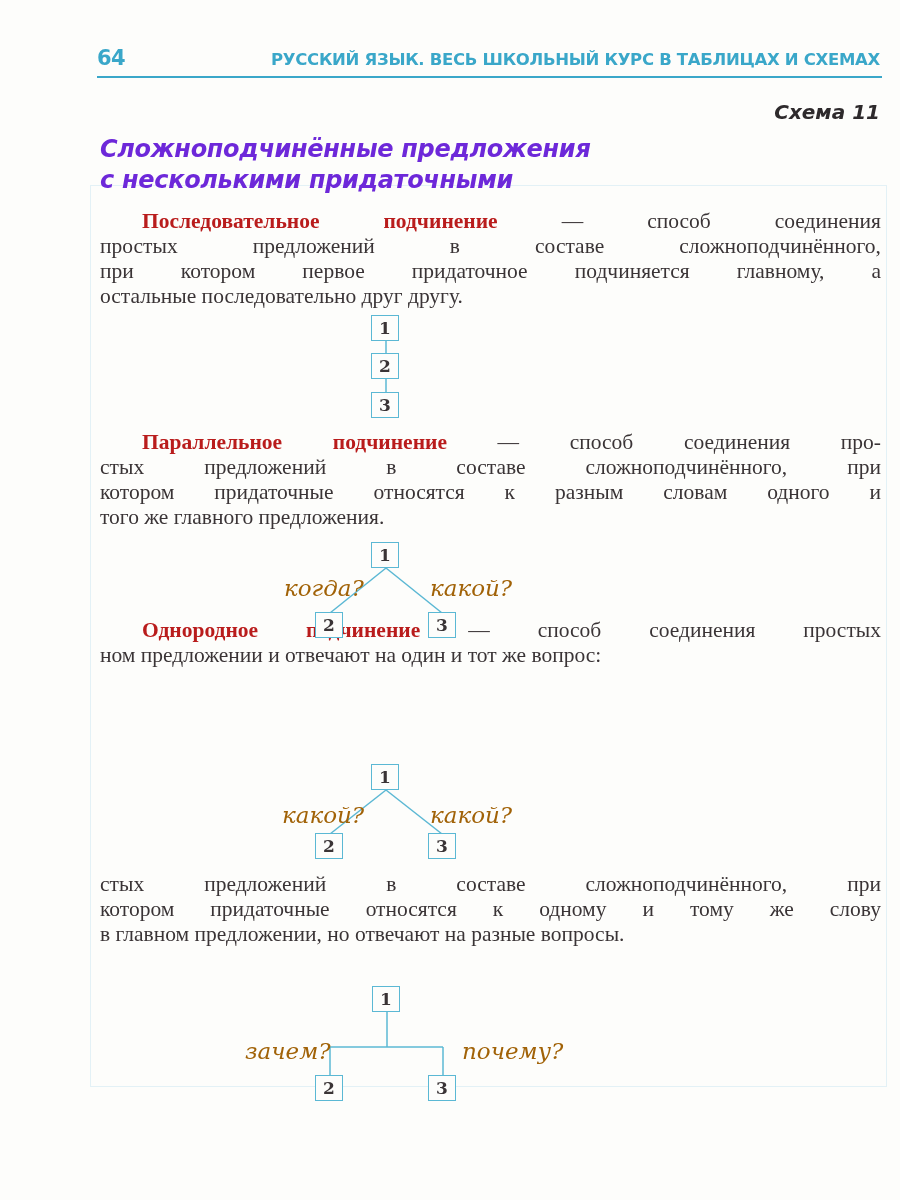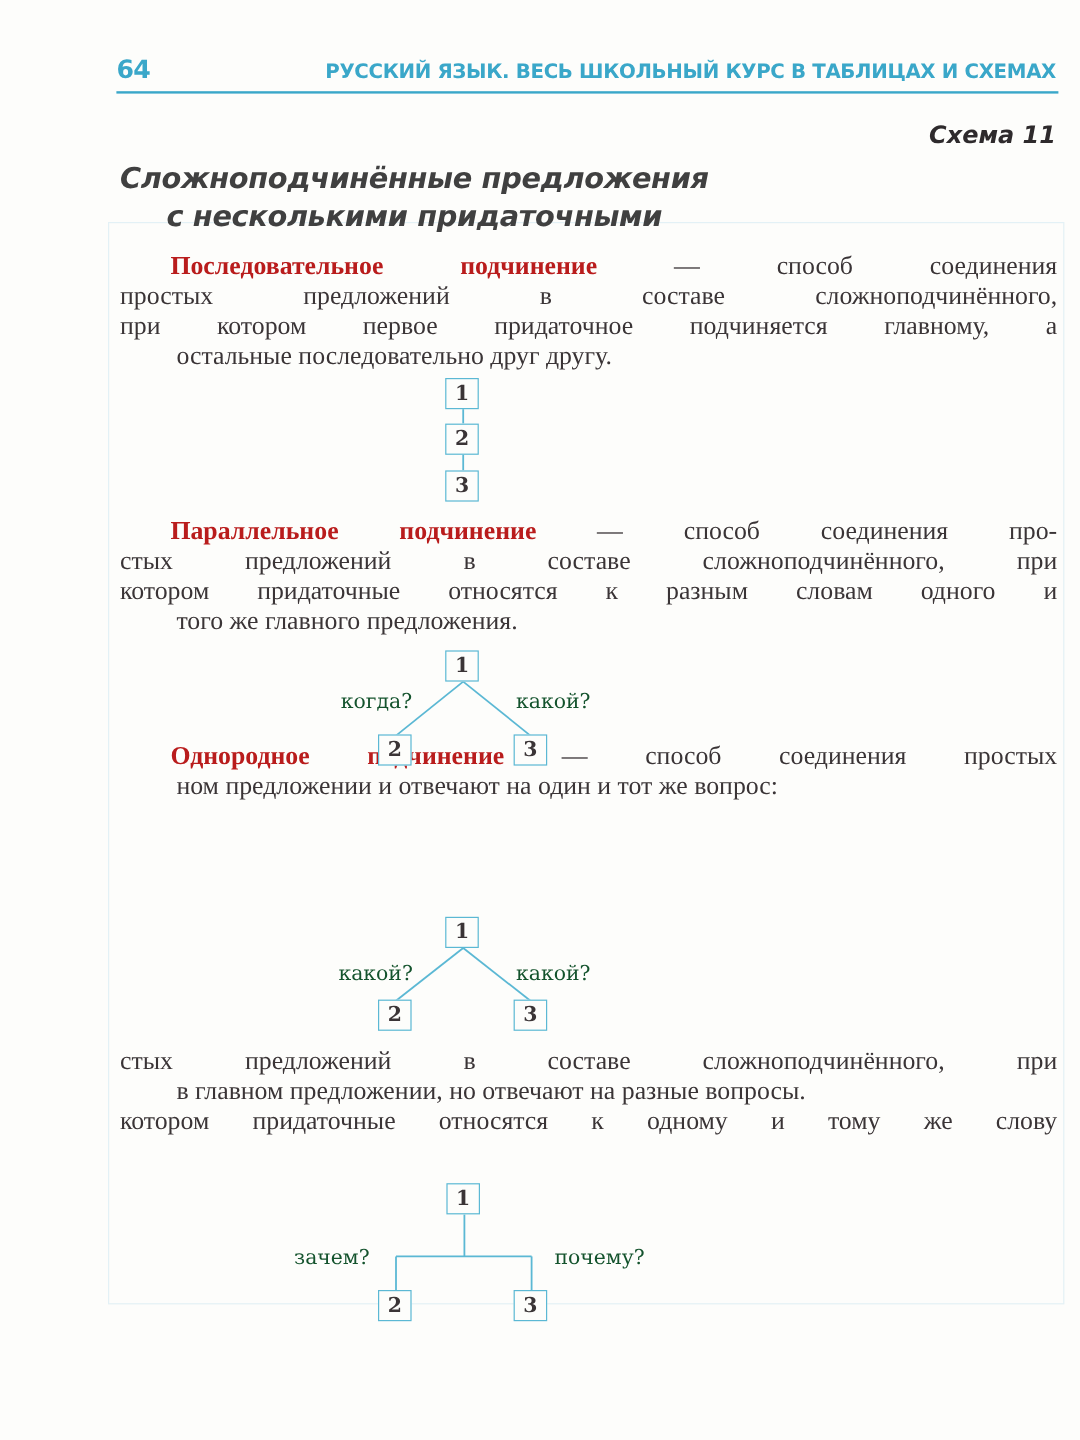--- a/index.html
+++ b/index.html
@@ -27,40 +27,40 @@
   }
   .scheme-label {
     position: absolute; right: 20px; top: 100px;
     font-family: "DejaVu Sans", "Liberation Sans", sans-serif;
     font-style: italic; font-weight: bold; font-size: 20px; color: #2e2a2c;
   }
   .section-title {
     position: absolute; left: 100px; top: 134px;
     font-family: "DejaVu Sans", "Liberation Sans", sans-serif;
     font-style: italic; font-weight: bold; font-size: 24px; line-height: 31px;
-    color: #404040; letter-spacing: -0.3px; text-align: center;
+    color: #6d28d9; letter-spacing: -0.3px;
   }
   .para {
     position: absolute; left: 100px; width: 781px;
     font-size: 21.5px; line-height: 25px; text-align: justify;
     text-align-last: left; color: #3a3436;
   }
   .para .line { display: block; text-align: justify; text-align-last: justify; white-space: nowrap; }
-  .para .line.last { text-align-last: left; margin-left: 47px; }
+  .para .line.last { text-align-last: left; }
   .term { color: #b91c1c; font-weight: bold; }
   .indent { padding-left: 42px; }
   .box {
     position: absolute; width: 26px; height: 24px;
     border: 1.5px solid #5bb8d4; background: #fdfdfb;
     font-family: "DejaVu Serif", "Liberation Serif", serif;
     font-weight: bold; font-size: 17px; line-height: 24px; text-align: center;
     color: #3a3436;
   }
   .q {
-    position: absolute; font-size: 17px; color: #14532d;
+    position: absolute; font-style: italic; font-size: 23px; color: #a16207;
     font-family: "DejaVu Serif", "Liberation Serif", serif;
   }
   svg.lines { position: absolute; left: 0; top: 0; width: 900px; height: 1200px; pointer-events: none; }
   .ghost {
     position: absolute; border: 1px solid #e3f1f6;
   }
 </style>
 </head>
 <body>
 
@@ -91,22 +91,22 @@
   <span class="line last">того же главного предложения.</span>
 </div>
 
 <div class="para" style="top:618px;">
   <span class="line indent"><span class="term">Однородное подчинение</span><span> — способ соединения простых</span></span>
   <span class="line last">ном предложении и отвечают на один и тот же вопрос:</span>
 </div>
 
 <div class="para" style="top:872px;">
   <span class="line">стых предложений в составе сложноподчинённого, при</span>
+  <span class="line">котором придаточные относятся к одному и тому же слову</span>
   <span class="line last">в главном предложении, но отвечают на разные вопросы.</span>
-  <span class="line">котором придаточные относятся к одному и тому же слову</span>
 </div>
 
 <svg class="lines" viewBox="0 0 900 1200">
   <g stroke="#5bb8d4" stroke-width="1.5" fill="none">
 
     <line x1="386" y1="340" x2="386" y2="353"></line>
     <line x1="386" y1="378" x2="386" y2="392"></line>
 
     <line x1="386" y1="568" x2="330" y2="613"></line>
     <line x1="386" y1="568" x2="442" y2="613"></line>

